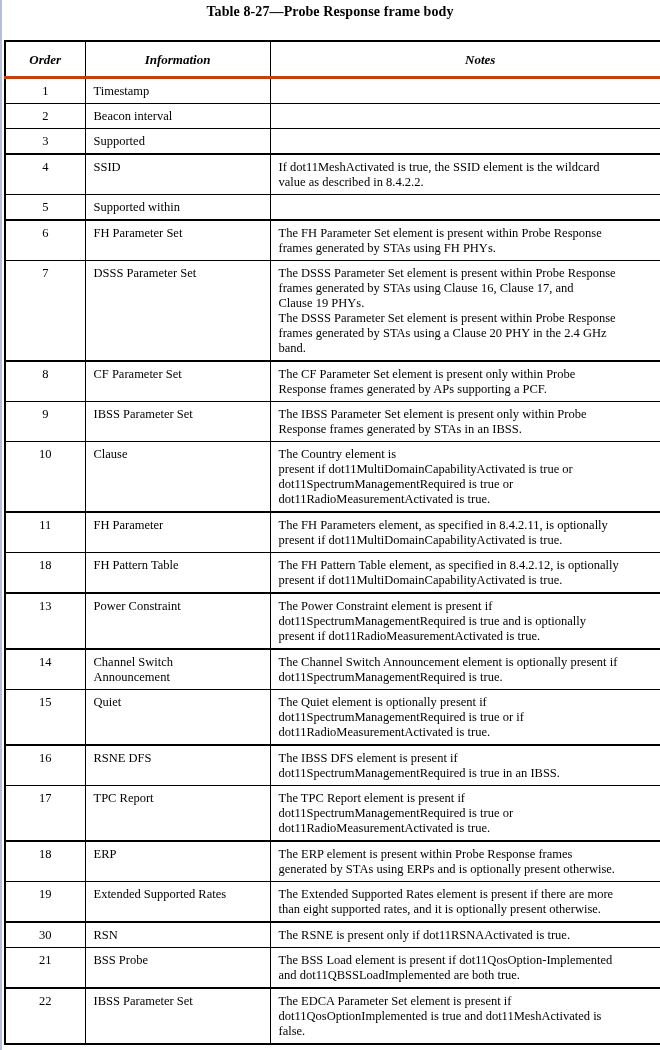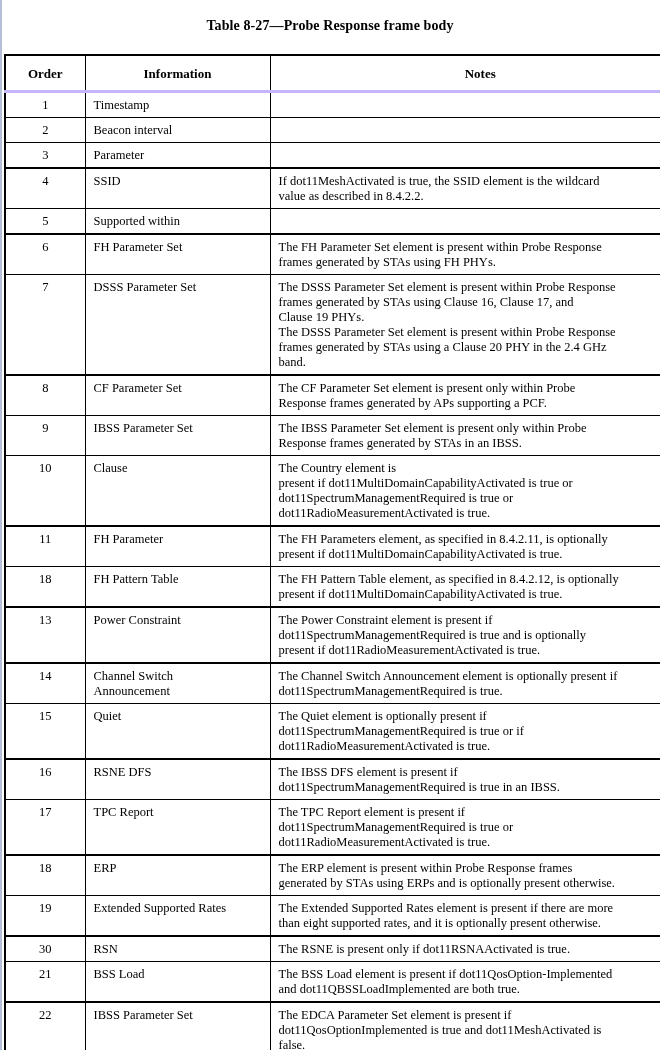--- a/index.html
+++ b/index.html
@@ -14,21 +14,21 @@
     width: 660px; height: 1050px; overflow: hidden;
     background: #ffffff;
   }
   .page-edge {
     position: absolute; left: 0; top: 0;
     width: 2px; height: 1050px;
     background: #b3c0d6;
   }
   .doc-title {
     margin: 0;
-    padding-top: 18px;
+    padding-top: 4px;
     text-align: center;
     font-size: 14px;
     font-weight: bold;
     letter-spacing: 0.1px;
   }
   table.frame-table {
     border-collapse: collapse;
     table-layout: fixed;
     width: 688px;            
     margin-left: 4px;
@@ -41,21 +41,22 @@
     border: 1px solid #000;
     vertical-align: top;
   }
   thead th {
     font-size: 13px;
     font-weight: bold;
     text-align: center;
     padding: 9px 4px 8px 4px;
     line-height: 17px;
     border-top: 2px solid #000;
-    border-bottom: 3px solid #c4b5fd;
+    border-bottom: 3px solid #c2410c;
+    font-style: italic;
   }
   td {
     font-size: 12.5px;
     line-height: 15px;
     padding: 5px 6px 4px 8px;
   }
   td.cell-order {
     text-align: center;
     padding-left: 2px;
     padding-right: 2px;
@@ -93,21 +94,21 @@
           <td class="cell-info">Timestamp</td>
           <td class="cell-notes"></td>
         </tr>
         <tr>
           <td class="cell-order">2</td>
           <td class="cell-info">Beacon interval</td>
           <td class="cell-notes"></td>
         </tr>
         <tr>
           <td class="cell-order">3</td>
-          <td class="cell-info">Parameter</td>
+          <td class="cell-info">Supported</td>
           <td class="cell-notes"></td>
         </tr>
         <tr class="thick-top">
           <td class="cell-order">4</td>
           <td class="cell-info">SSID</td>
           <td class="cell-notes">If dot11MeshActivated is true, the SSID element is the wildcard
 value as described in 8.4.2.2.</td>
         </tr>
         <tr>
           <td class="cell-order">5</td>
@@ -208,21 +209,21 @@
           <td class="cell-notes">The Extended Supported Rates element is present if there are more
 than eight supported rates, and it is optionally present otherwise.</td>
         </tr>
         <tr class="thick-top">
           <td class="cell-order">30</td>
           <td class="cell-info">RSN</td>
           <td class="cell-notes">The RSNE is present only if dot11RSNAActivated is true.</td>
         </tr>
         <tr>
           <td class="cell-order">21</td>
-          <td class="cell-info">BSS Load</td>
+          <td class="cell-info">BSS Probe</td>
           <td class="cell-notes">The BSS Load element is present if dot11QosOption-Implemented
 and dot11QBSSLoadImplemented are both true.</td>
         </tr>
         <tr class="thick-top">
           <td class="cell-order">22</td>
           <td class="cell-info">IBSS Parameter Set</td>
           <td class="cell-notes">The EDCA Parameter Set element is present if
 dot11QosOptionImplemented is true and dot11MeshActivated is
 false.</td>
         </tr>

